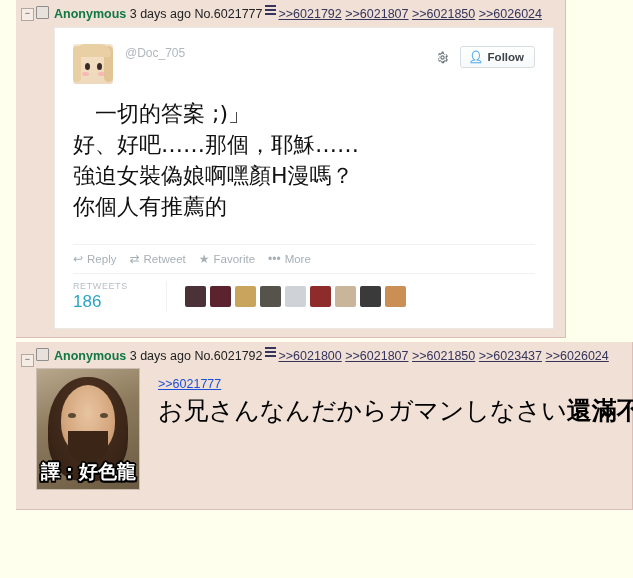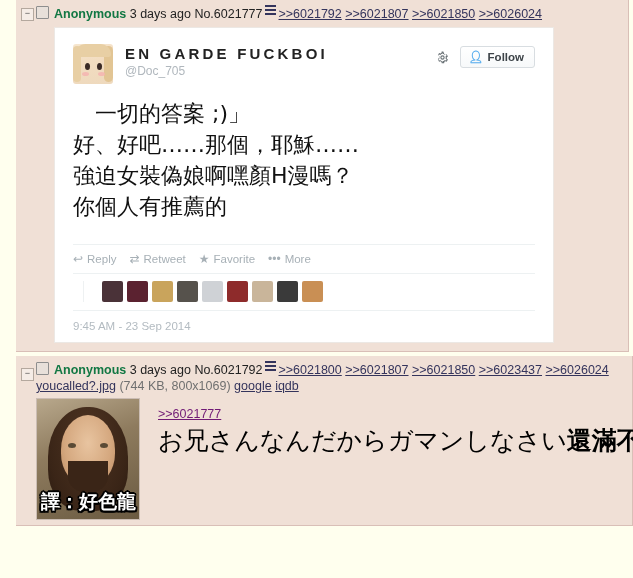--- a/index.html
+++ b/index.html
@@ -195,58 +195,57 @@
     position: absolute; left: 4px; bottom: 4px;
     font-size: 19px; font-weight: bold; color: #ffffff;
     font-family: "DejaVu Sans", sans-serif;
     text-shadow: -1.5px -1.5px 0 #000, 1.5px -1.5px 0 #000, -1.5px 1.5px 0 #000, 1.5px 1.5px 0 #000,
                  0 -1.8px 0 #000, 0 1.8px 0 #000, -1.8px 0 0 #000, 1.8px 0 0 #000;
     z-index: 5;
     white-space: nowrap;
   }
   .post2-text { padding: 6px 0 0 18px; }
   .reply-ref {
-    font-size: 12.5px; color: #701a75; text-decoration: underline;
+    font-size: 12.5px; color: #1d4ed8; text-decoration: underline;
     line-height: 16px; display: inline-block;
   }
   .jp-line {
     font-size: 25px; line-height: 26px; color: #000;
     margin-top: 6px; white-space: nowrap;
     font-family: "DejaVu Sans", sans-serif;
   }
   .jp-line .zh { font-weight: bold; }
 </style>
 </head>
 <body>
 
 <div class="page">
 
   <div class="post-wrap">
     <div class="toggle-box" style="left:21px; top:8px;">−</div>
-    <div class="post" style="margin-left:16px; width:613px; box-sizing:border-box; padding-top:5px; height:auto;">
+    <div class="post" style="margin-left:16px; width:550px; box-sizing:border-box; padding-top:5px; height:auto;">
 
       <div class="post-head">
         <span class="chk"></span><span class="name">Anonymous</span><span class="meta">&nbsp;</span><span class="meta">3 days ago</span><span class="meta">&nbsp;</span><span class="postnum">No.6021777</span><span class="hamburger"><i></i><i></i><i></i></span><span class="quotelink">&gt;&gt;6021792</span> <span class="quotelink">&gt;&gt;6021807</span> <span class="quotelink">&gt;&gt;6021850</span> <span class="quotelink">&gt;&gt;6026024</span>
       </div>
 
 
       <div class="tweet-card">
 
         <div class="tw-head">
           <div class="tw-avatar">
             <span class="hair-l"></span>
               <span class="hair-r"></span>
               <span class="hair-top"></span>
             <span class="eye-l"></span>
               <span class="eye-r"></span>
             <span class="blush-l"></span>
               <span class="blush-r"></span>
           </div>
           <div class="tw-names">
-            <div class="tw-fullname">EN GARDE FUCKBOI</div>
             <div class="tw-handle">@Doc_705</div>
           </div>
           <div class="tw-actions-top">
             <span class="gear">
               <svg viewBox="0 0 24 24" width="15" height="15" fill="#6b7377">
                 <path d="M12 8.5a3.5 3.5 0 100 7 3.5 3.5 0 000-7zm0 5.2a1.7 1.7 0 110-3.4 1.7 1.7 0 010 3.4z"></path>
                 <path d="M20 12c0-.5-.05-1-.14-1.45l1.7-1.2-1.7-2.95-2 .75c-.7-.6-1.5-1.07-2.4-1.35L15.1 3.7h-3.4l-.36 2.1c-.9.28-1.7.75-2.4 1.35l-2-.75-1.7 2.95 1.7 1.2A8 8 0 004.8 12c0 .5.05 1 .14 1.45l-1.7 1.2 1.7 2.95 2-.75c.7.6 1.5 1.07 2.4 1.35l.36 2.1h3.4l.36-2.1c.9-.28 1.7-.75 2.4-1.35l2 .75 1.7-2.95-1.7-1.2c.09-.45.14-.95.14-1.45z" opacity=".0"></path>
                 <path d="M12 4.2l.55 2.04.9.3c.55.18 1.06.47 1.5.86l.7.62 1.95-.77.95 1.65-1.62 1.26.12.9c.04.3.06.62.06.94s-.02.64-.06.94l-.12.9 1.62 1.26-.95 1.65-1.95-.77-.7.62c-.44.39-.95.68-1.5.86l-.9.3L12 19.8l-.55-2.04-.9-.3a4.6 4.6 0 01-1.5-.86l-.7-.62-1.95.77-.95-1.65 1.62-1.26-.12-.9a7.4 7.4 0 01-.06-.94c0-.32.02-.64.06-.94l.12-.9L5.45 8.9l.95-1.65 1.95.77.7-.62c.44-.39.95-.68 1.5-.86l.9-.3L12 4.2m0-1.7h-1.3l-.45 2.35a6.3 6.3 0 00-1.5.87l-2.2-.87-1.95 3.4 1.85 1.43c-.05.36-.08.73-.08 1.1s.03.74.08 1.1L4.6 15.3l1.95 3.4 2.2-.87c.46.36.96.65 1.5.87l.45 2.35h3.9l.45-2.35c.54-.22 1.04-.51 1.5-.87l2.2.87 1.95-3.4-1.85-1.43c.05-.36.08-.73.08-1.1s-.03-.74-.08-1.1l1.85-1.43-1.95-3.4-2.2.87a6.3 6.3 0 00-1.5-.87L13.3 2.5H12z"></path>
               </svg>
             </span>
@@ -277,53 +276,50 @@
             <span class="g">★</span>
             <span>Favorite</span>
           </div>
           <div class="tw-tool">
             <span class="g">•••</span>
             <span>More</span>
           </div>
         </div>
 
         <div class="tw-stats">
+          <div class="stat">
+            <div class="stat-label">RETWEETS</div>
+            <div class="stat-val">186</div>
+          </div>
           <div class="avatars" id="engager-avatars">
               <span class="av" style="background: rgb(74, 50, 56);"></span>
               <span class="av" style="background: rgb(91, 34, 48);"></span>
               <span class="av" style="background: rgb(201, 164, 92);"></span>
               <span class="av" style="background: rgb(86, 82, 76);"></span>
               <span class="av" style="background: rgb(207, 210, 214);"></span>
               <span class="av" style="background: rgb(142, 43, 43);"></span>
               <span class="av" style="background: rgb(201, 181, 154);"></span>
               <span class="av" style="background: rgb(58, 58, 58);"></span>
               <span class="av" style="background: rgb(201, 143, 84);"></span>
             </div>
         </div>
 
-        <div class="tw-time">9:45 AM - 23 Sep 2014</div>
       </div>
 
     </div>
   </div>
 
   <div class="post-wrap" style="margin-top:4px;">
     <div class="toggle-box" style="left:21px; top:12px;">−</div>
     <div class="post" style="margin-left:16px; width:617px; box-sizing:border-box; padding-top:5px; min-height:168px;">
 
       <div class="post-head">
         <span class="chk"></span><span class="name">Anonymous</span><span class="meta">&nbsp;</span><span class="meta">3 days ago</span><span class="meta">&nbsp;</span><span class="postnum">No.6021792</span><span class="hamburger"><i></i><i></i><i></i></span><span class="quotelink">&gt;&gt;6021800</span> <span class="quotelink">&gt;&gt;6021807</span> <span class="quotelink">&gt;&gt;6021850</span> <span class="quotelink">&gt;&gt;6023437</span> <span class="quotelink">&gt;&gt;6026024</span>
       </div>
 
-      <div class="fileline">
-        <span class="filename">youcalled?.jpg</span>
-        <span class="fsize">(744 KB, 800x1069)</span>
-        <span class="srclink">google</span>
-        <span class="srclink">iqdb</span>
-      </div>
 
       <div class="post2-body">
         <div class="thumb2">
           <span class="jesus-hair"></span>
           <span class="jesus-face"></span>
           <span class="jesus-eyes">
               <span class="l"></span>
               <span class="r"></span>
             </span>
           <span class="jesus-beard"></span>

